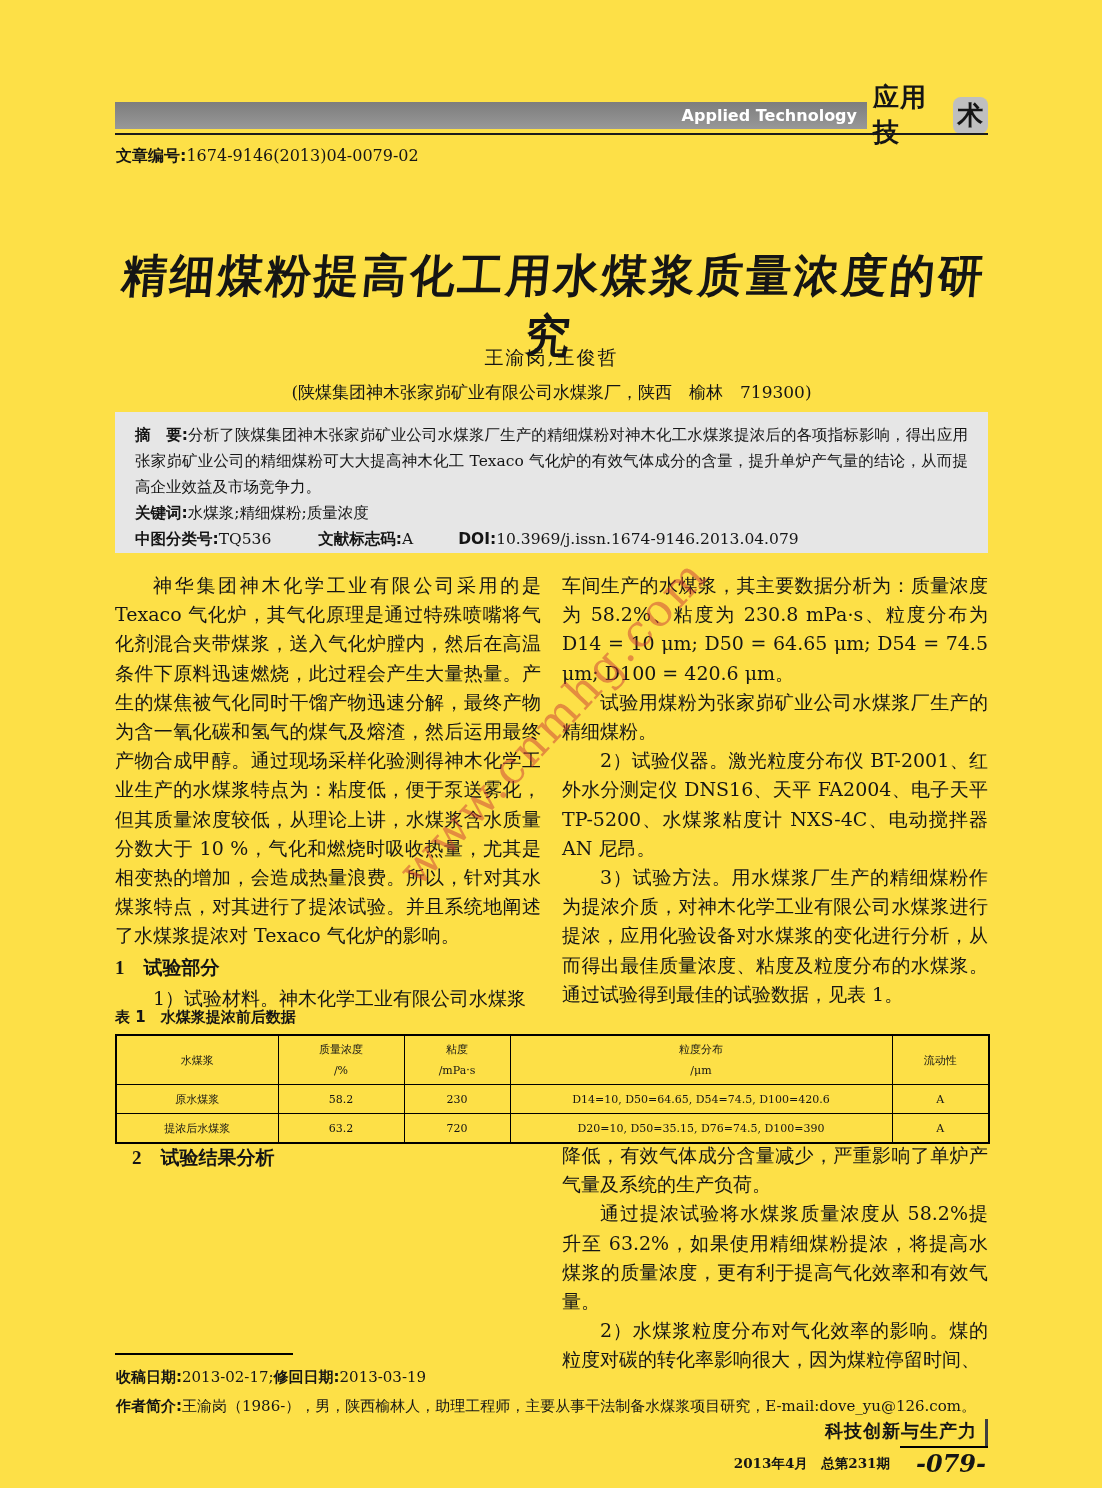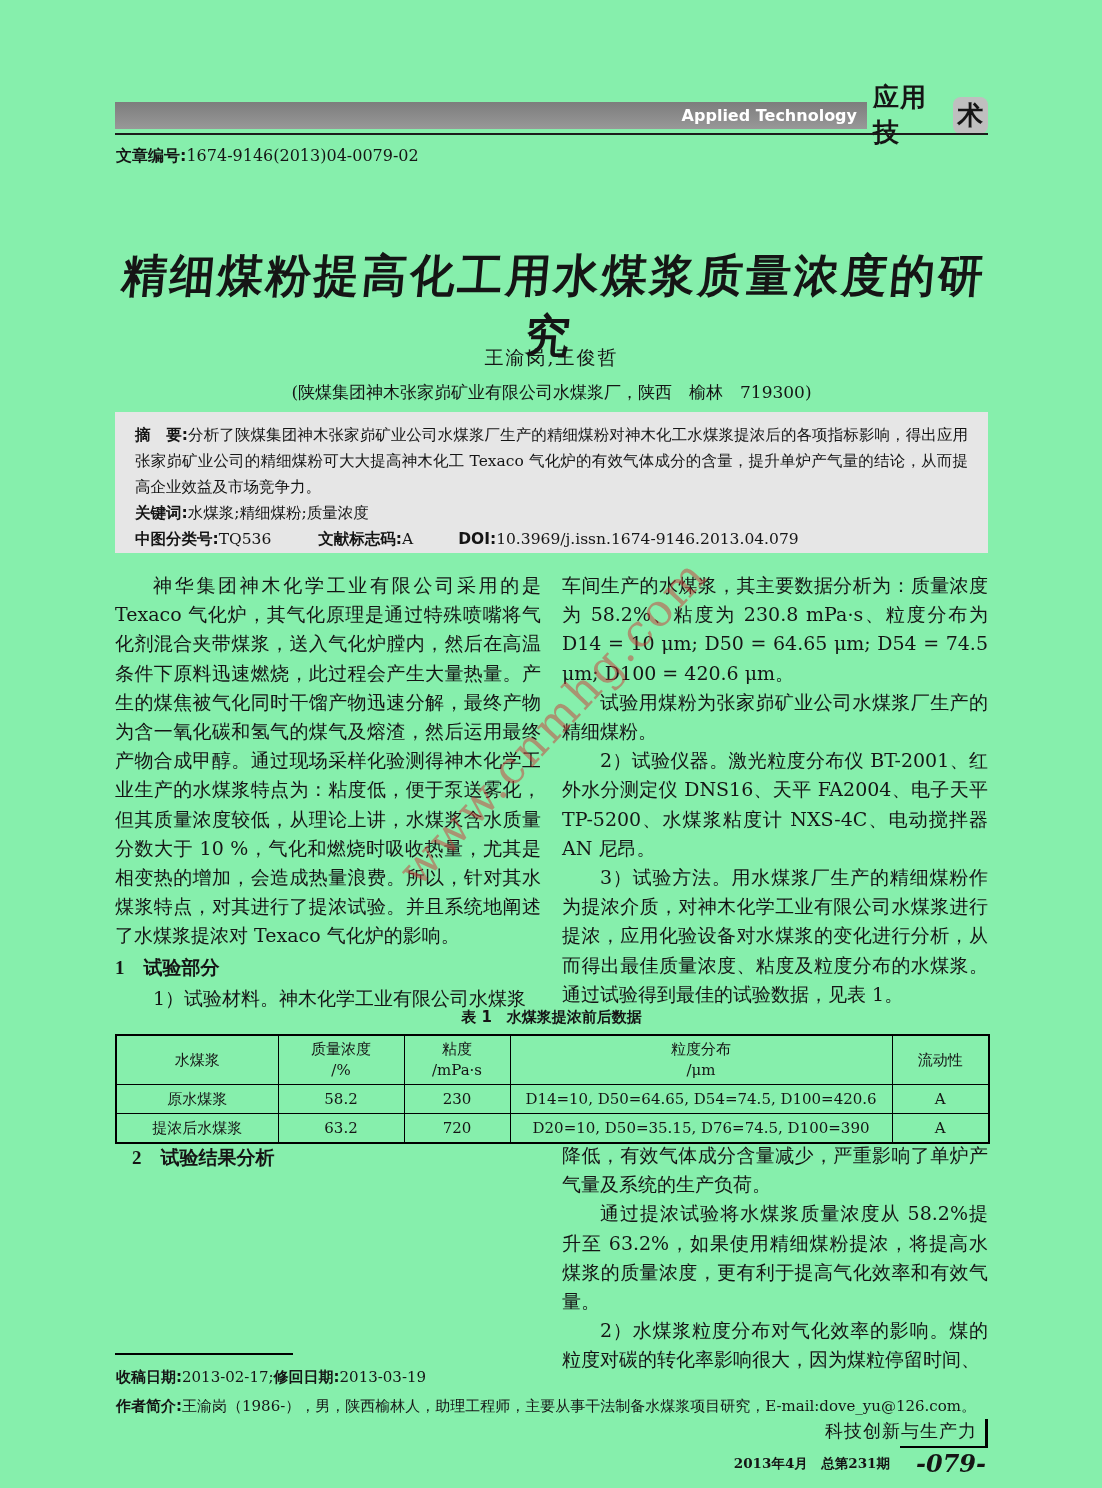--- a/index.html
+++ b/index.html
@@ -1,16 +1,16 @@
 <!DOCTYPE html>
 <html><head>
 <meta charset="utf-8">
 <style>
   html,body{margin:0;padding:0;background:#ffffff;}
-  .page{position:relative;width:1102px;height:1488px;background:#86efac;overflow:hidden;
+  .page{position:relative;width:1102px;height:1488px;background:#fde047;overflow:hidden;
         font-family:"DejaVu Serif",serif;color:#151515;}
 
   
   .header-bar{position:absolute;left:115px;top:102px;width:752px;height:27px;
       background:linear-gradient(180deg,#7d7d7d,#989898);
       display:flex;align-items:center;justify-content:flex-end;padding-right:10px;box-sizing:border-box;}
   .header-en{color:#ffffff;font-family:"DejaVu Sans",sans-serif;font-weight:bold;font-size:16px;}
   .header-zh{position:absolute;left:873px;top:95px;width:115px;height:40px;
       display:flex;align-items:center;justify-content:flex-end;gap:2px;
       font-family:"DejaVu Sans",sans-serif;font-weight:bold;font-size:26px;}
@@ -42,39 +42,39 @@
   .col p.ind{text-indent:2em;}
   .sec-h{font-family:Liberation Serif, serif;font-weight:bold;font-size:19px;line-height:29.2px;
       margin:2px 0;text-align:left;}
   .top-left{left:115px;top:571px;}
   .top-right{left:562px;top:571px;}
   .bot-left{left:132px;top:1141px;}
   .bot-right{left:562px;top:1141px;}
   sup.ref{font-size:11px;line-height:0;}
 
   
-  .table-title{position:absolute;left:115px;top:1008px;width:873px;text-align:center;
+  .table-title{position:absolute;left:115px;top:1008px;width:873px;text-align:left;
       font-family:"DejaVu Sans",sans-serif;font-weight:bold;font-size:15px;}
   table.data{position:absolute;left:115px;top:1034px;width:873px;border-collapse:collapse;
-      table-layout:fixed;font-size:15px;border:2px solid #000;}
+      table-layout:fixed;font-size:11px;border:2px solid #000;}
   table.data th,table.data td{border:1px solid #000;font-weight:normal;text-align:center;
       padding:0;vertical-align:middle;}
   table.data th{height:48px;}
   table.data td{height:28px;}
   .hcell div{line-height:21px;}
 
   
   .fn-rule{position:absolute;left:115px;top:1353px;width:178px;height:2px;background:#000;}
   .footnote{position:absolute;left:116px;top:1363px;width:873px;font-size:15px;line-height:29px;}
   .footnote p{margin:0;}
 
   
   .footer-right{position:absolute;right:114px;top:1419px;text-align:right;}
-  .fr-top{display:inline-block;font-family:"DejaVu Sans",sans-serif;font-weight:normal;font-size:18px;
-      letter-spacing:1px;padding:0 8px 3px 14px;border-right:3px solid #000000;}
+  .fr-top{display:inline-block;font-family:"DejaVu Sans",sans-serif;font-weight:bold;font-size:18px;
+      letter-spacing:1px;padding:0 8px 3px 14px;border-right:3px solid #404040;}
   .fr-bottom{display:flex;justify-content:center;align-items:flex-end;margin-left:20px;}
   .fr-issue{font-size:13.5px;font-weight:bold;padding:0 10px 5px 0;}
   .fr-page{font-family:"DejaVu Serif",serif;font-style:italic;font-weight:bold;font-size:24px;
       border-top:2px solid #000;padding:1px 2px 0 16px;}
 
   
   .watermark{position:absolute;left:553px;top:722px;transform:translate(-50%,-50%) rotate(-47deg);
       font-size:45px;color:rgba(203,58,55,0.5);letter-spacing:3px;white-space:nowrap;
       font-family:"DejaVu Serif",serif;z-index:5;pointer-events:none;}
 </style>

